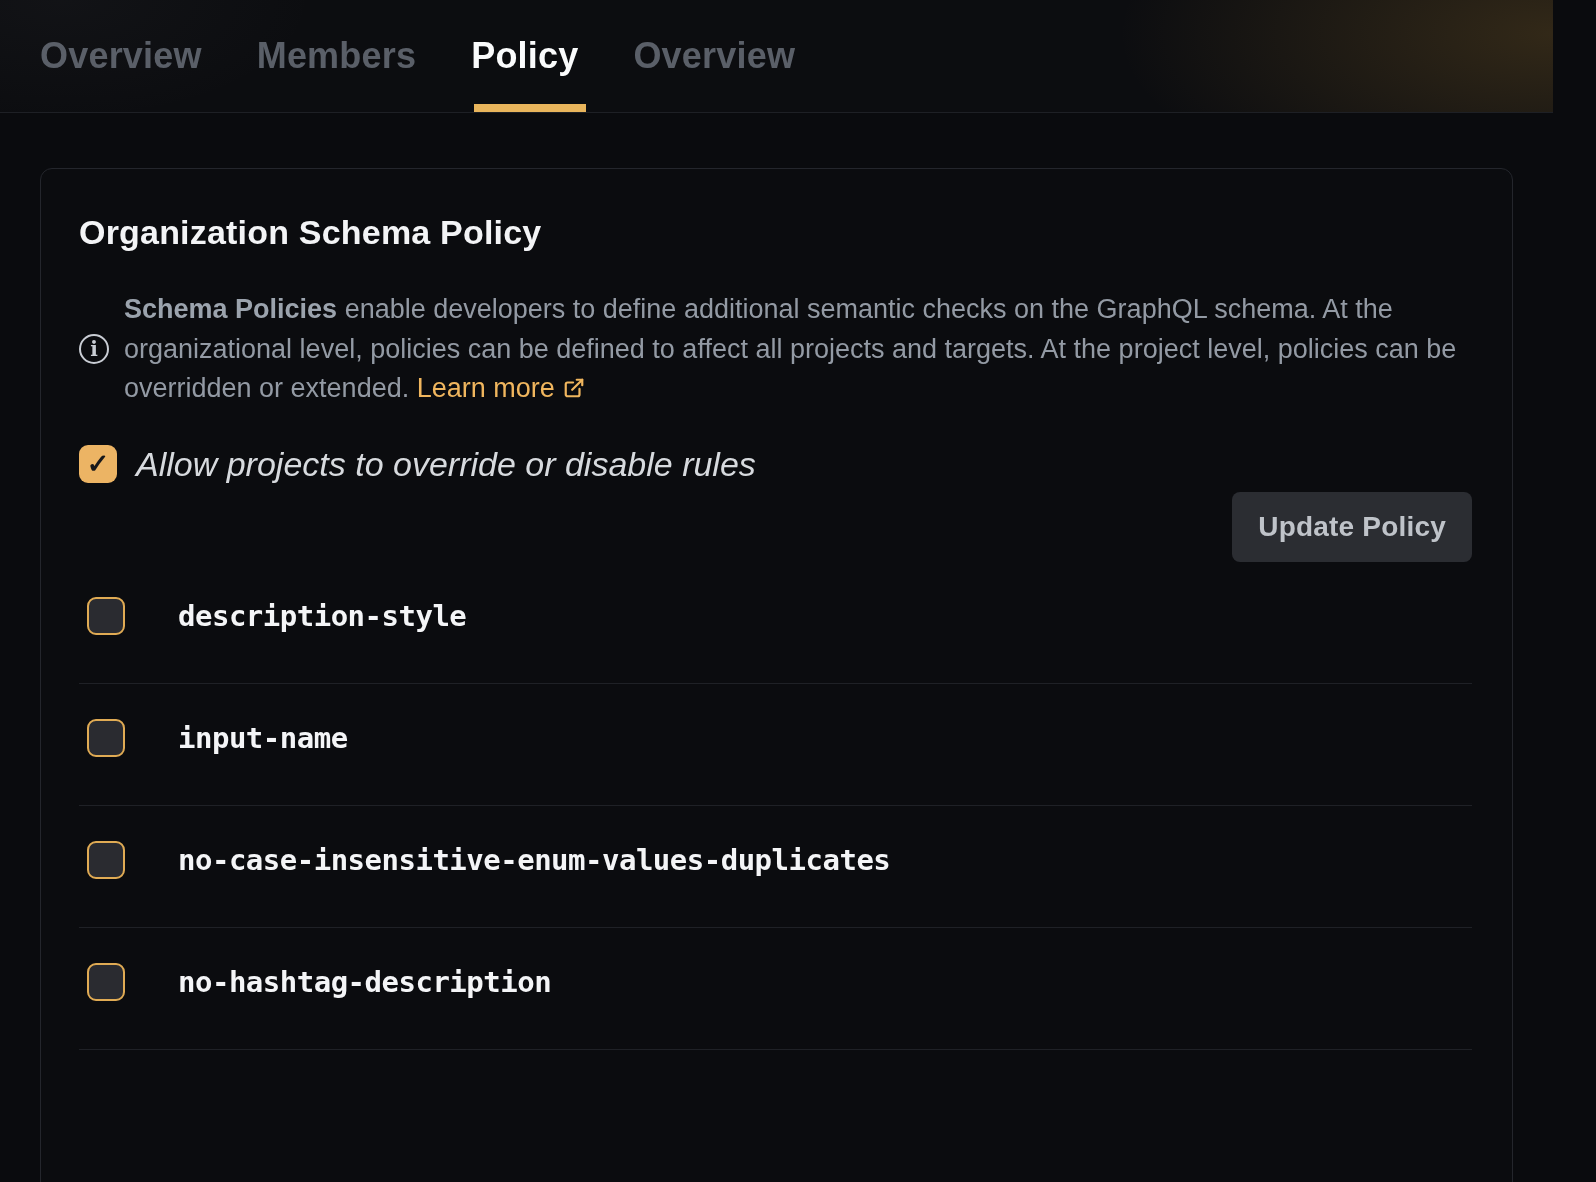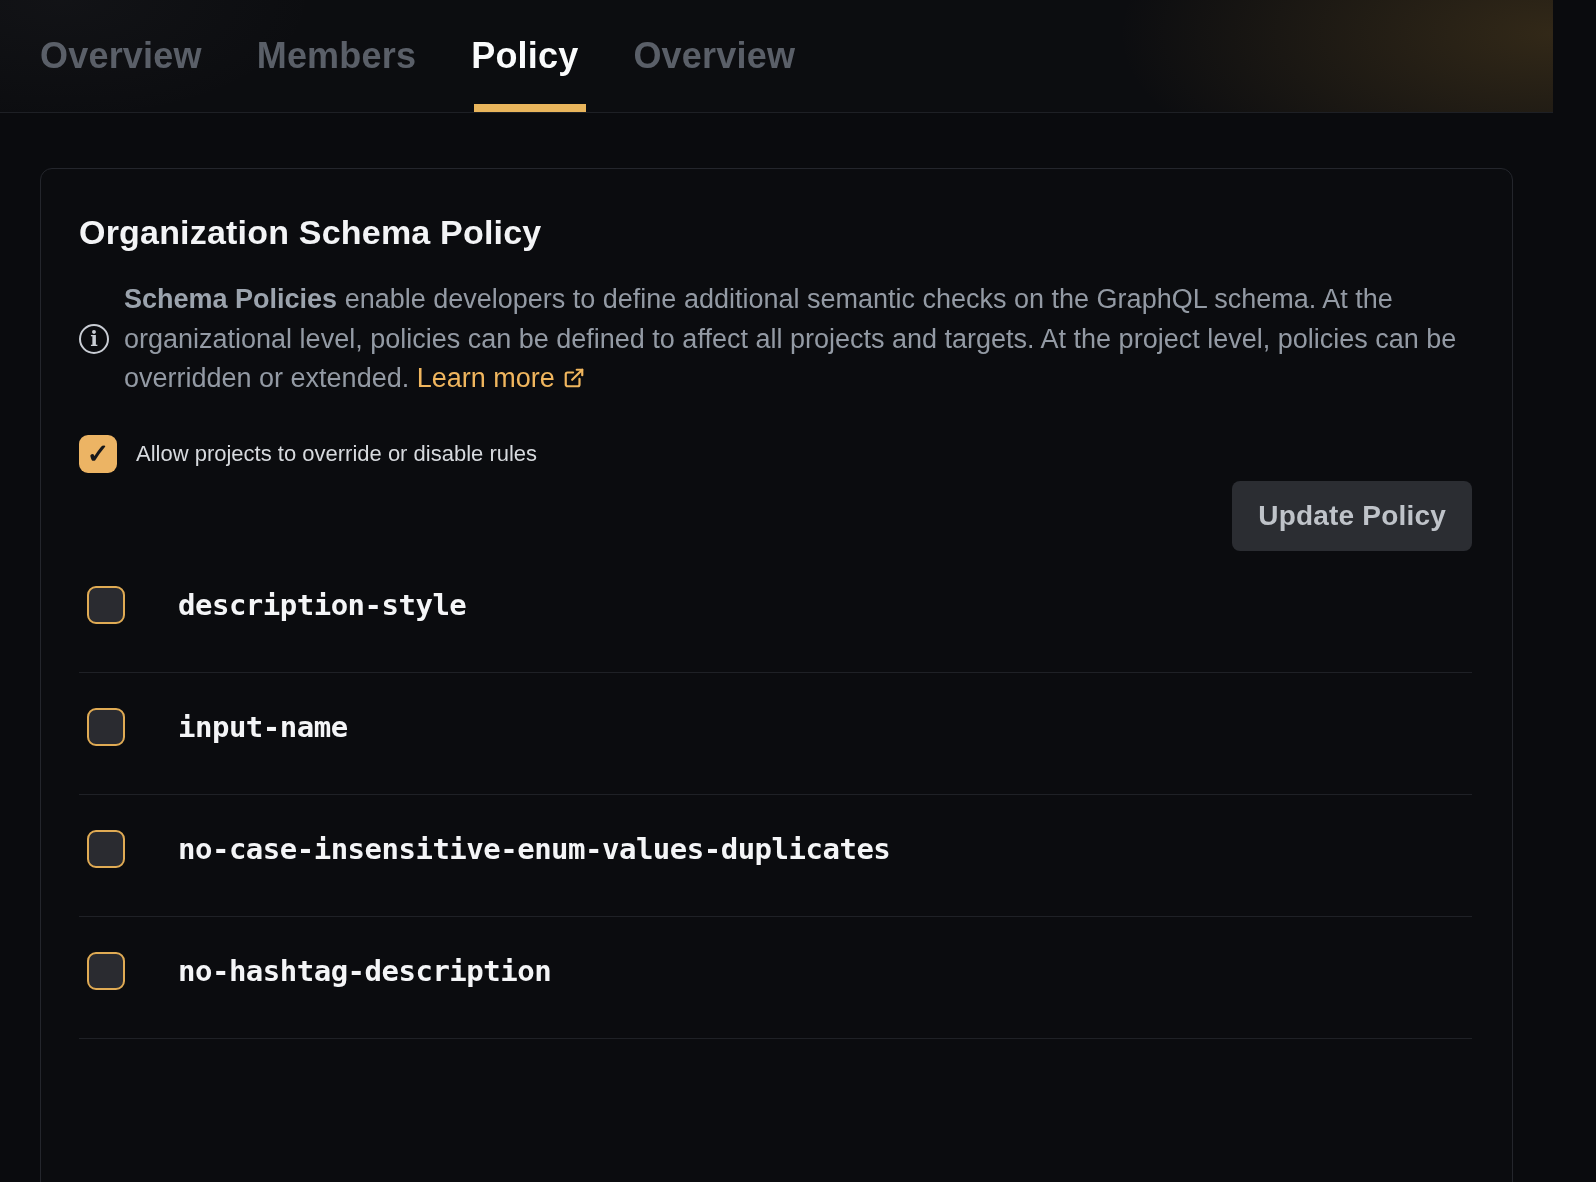--- a/index.html
+++ b/index.html
@@ -43,21 +43,21 @@
   
   .card {
     margin:55px 40px 0 40px;
     height:1100px;
     background:#0b0c0f;
     border:1px solid #24262c;
     border-radius:12px;
     padding:44px 40px 0 38px;
   }
   .card-title {
-    margin:0 0 28px 0;
+    margin:0 0 38px 0;
     font-size:34px; font-weight:bold; color:#f3f4f6; letter-spacing:0.2px;
   }
 
   .info-row { display:flex; align-items:center; gap:15px; max-width:1420px; }
   .info-icon {
     flex:0 0 auto;
     width:30px; height:30px; border:2px solid #c9cdd4; border-radius:50%;
     display:flex; align-items:center; justify-content:center;
     color:#c9cdd4; font-size:20px; font-weight:bold;
     font-family:"DejaVu Serif", serif;
@@ -71,21 +71,21 @@
   }
   .ext-icon { display:inline-block; vertical-align:-2px; margin-left:8px; }
 
   .allow-row { margin-top:36px; display:flex; align-items:center; gap:19px; }
   .checkbox-checked {
     width:38px; height:38px; border-radius:9px;
     background:#ecb464;
     display:flex; align-items:center; justify-content:center;
     color:#17181b; font-size:27px; font-weight:bold; cursor:pointer;
   }
-  .allow-label { font-size:22px; color:#d7dade; }
+  .allow-label { font-size:34px; color:#d7dade;font-style:italic; }
 
   .button-row { display:flex; justify-content:flex-end; margin-top:8px; }
   .update-btn {
     height:70px; padding:0 26px;
     background:#2b2d32; color:#bfc3c9;
     font-family:"Liberation Sans", sans-serif;
     font-size:28px; font-weight:bold;
     border:none; border-radius:8px; cursor:pointer; letter-spacing:0.2px;
   }
 

